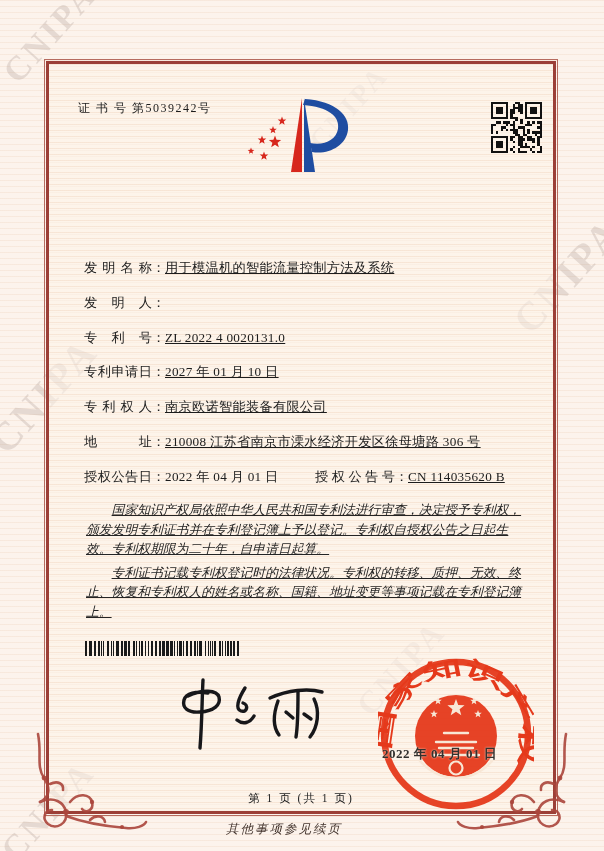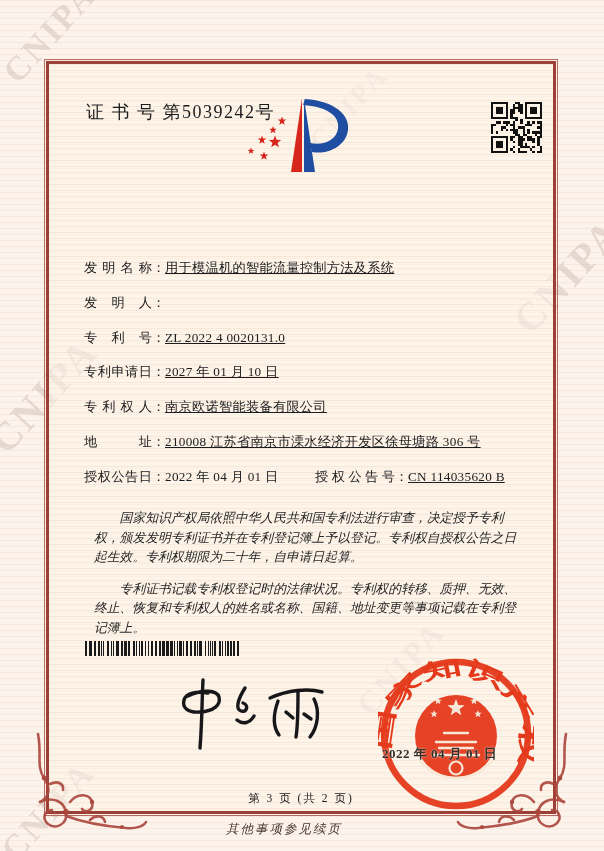--- a/index.html
+++ b/index.html
@@ -24,35 +24,35 @@
     position:absolute;left:44px;top:59px;width:514px;height:757px;
     border:1px solid #b66b5f;box-sizing:border-box;
   }
   .frame-inner{
     position:absolute;inset:1px;border:3px solid #9c3f37;box-sizing:border-box;
     background:rgba(253,244,234,0.55);
     background-image:repeating-linear-gradient(180deg,
       rgba(228,178,142,0.22) 0px, rgba(228,178,142,0.22) 1px,
       rgba(0,0,0,0) 1px, rgba(0,0,0,0) 6px);
   }
-  .cert-no{position:absolute;left:86px;top:100px;font-size:18px;letter-spacing:1.5px;}
+  .cert-no{position:absolute;left:78px;top:100px;font-size:12px;letter-spacing:1.5px;}
   .logo{position:absolute;left:238px;top:90px;width:132px;height:88px;}
   .qr{position:absolute;left:491px;top:102px;width:51px;height:51px;}
   .title{
     position:absolute;left:45px;top:178px;width:513px;text-align:center;
     font-size:30px;font-weight:bold;letter-spacing:0.52em;text-indent:0.52em;color:#101010;
   }
   .fields{position:absolute;left:84px;top:258px;width:460px;font-size:13.2px;}
   .row{display:flex;line-height:20px;margin-bottom:14.8px;white-space:nowrap;}
   .lbl{display:inline-flex;width:68px;justify-content:space-between;flex:none;}
   .colon{flex:none;width:13px;}
   .val{letter-spacing:0.3px;text-decoration:underline;}
   .val-fixed{width:150px;flex:none;letter-spacing:0.3px;}
   .paras{position:absolute;left:82px;top:497px;width:452px;font-size:12.8px;line-height:19.5px;color:#242424;}
-  .paras p{margin:12px;text-indent:2em;font-style:italic;}
+  .paras p{margin:4px;text-indent:2em;font-style:italic;text-decoration:underline;}
   .barcode{position:absolute;left:85px;top:641px;width:156px;height:15px;}
   .director{position:absolute;left:85px;top:698px;font-size:14.5px;line-height:27px;letter-spacing:3px;font-weight:bold;color:#1a1a1a;}
   .signature{position:absolute;left:150px;top:672px;width:190px;height:88px;}
   .seal{position:absolute;left:378px;top:656px;width:156px;height:156px;}
   .seal-date{
     position:absolute;left:382px;top:745px;width:168px;font-size:13px;font-weight:bold;
     color:#33312e;letter-spacing:0.5px;white-space:nowrap;
     text-shadow:0 0 2px rgba(253,244,234,0.85);
   }
   .page-info{position:absolute;left:44px;top:791px;width:514px;text-align:center;font-size:11.5px;letter-spacing:2px;color:#222;}
@@ -520,16 +520,16 @@
         <path d="M58,86 H98"></path>
         <path d="M61,92 H95"></path>
         <path d="M55,99 H101"></path>
         <path d="M42,105 C52,116 64,122 78,122 C92,122 104,116 114,105"></path>
       </g>
       <circle cx="78" cy="112" r="6.5" stroke="#f8e7d6" stroke-width="2.2" fill="none"></circle>
     </g>
   </svg>
   <div class="seal-date">2022 年 04 月 01 日</div>
 
-  <div class="page-info">第 3 页 (共 2 页)</div>
+  <div class="page-info">第 1 页 (共 1 页)</div>
   <div class="note">其他事项参见续页</div>
 
 </div>
 
 </body></html>

